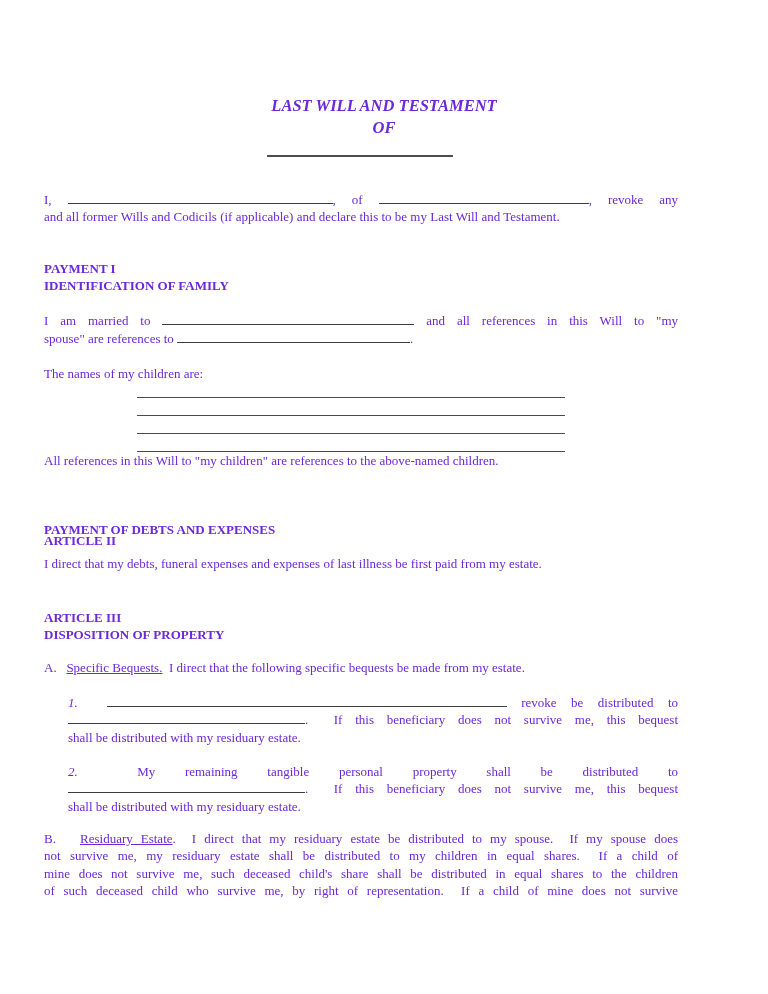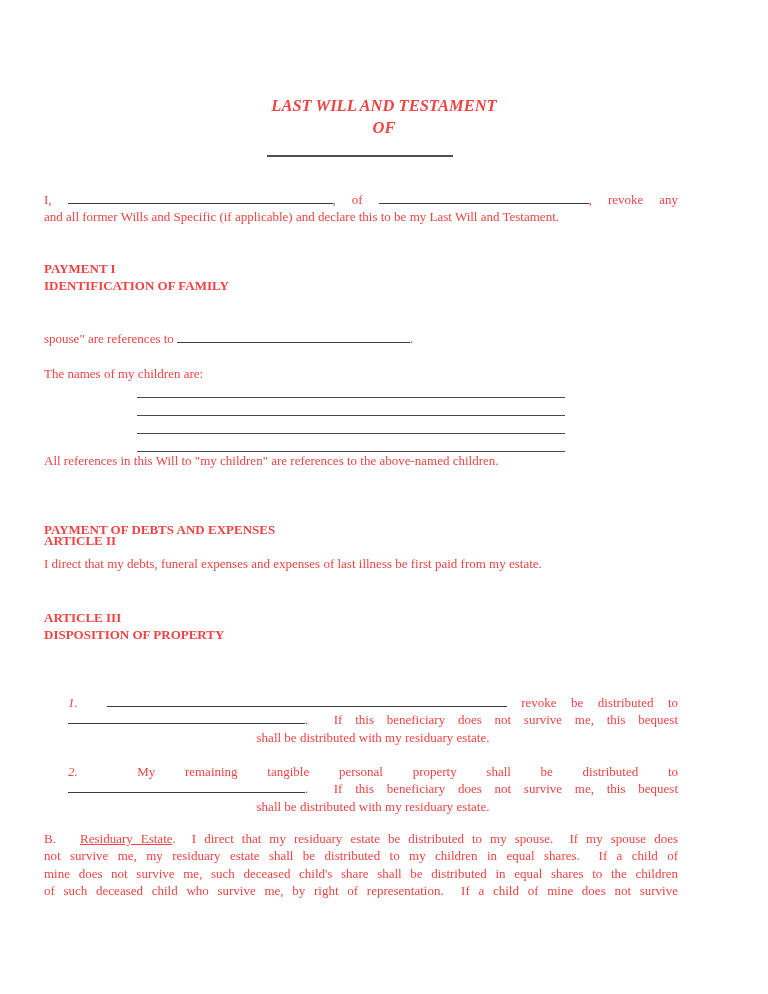--- a/index.html
+++ b/index.html
@@ -1,30 +1,30 @@
 <!DOCTYPE html>
 <html><head>
 <meta charset="utf-8">
 <style>
   html,body{margin:0;padding:0;background:#ffffff;}
   .page{
     position:relative;
     width:768px;height:994px;
     background:#ffffff;
     font-family:"Liberation Serif","DejaVu Serif",serif;
-    color:#ef4444;
+    color:#6d28d9;
     overflow:hidden;
   }
   .line{
     position:absolute;
     left:44px;width:634px;
     font-size:13px;line-height:17.5px;
     white-space:pre-wrap;
   }
-  .indent{left:68px;width:610px;text-align:center;}
+  .indent{left:68px;width:610px;}
   .just{text-align:justify;text-align-last:justify;}
   .bold{font-weight:bold;}
   .it{font-style:italic;}
   .u{text-decoration:underline;}
   .title{
     position:absolute;left:0;width:768px;
     text-align:center;font-weight:bold;font-style:italic;
     font-size:16.5px;line-height:20px;
   }
   .blank{
@@ -43,44 +43,46 @@
 </head>
 <body>
 
 <div class="page">
 
   <div class="title" style="top:96px">LAST WILL AND TESTAMENT</div>
   <div class="title" style="top:118px">OF</div>
   <div class="rule title-rule" style="top:155px"></div>
 
   <div class="line just" style="top:191px"><span>I, </span><span class="blank" style="width:265px"></span><span>, of </span><span class="blank" style="width:210px"></span><span>, revoke any</span></div>
-  <div class="line" style="top:208px">and all former Wills and Specific (if applicable) and declare this to be my Last Will and Testament.</div>
+  <div class="line" style="top:208px">and all former Wills and Codicils (if applicable) and declare this to be my Last Will and Testament.</div>
 
   <div class="line bold" style="top:260px">PAYMENT I</div>
   <div class="line bold" style="top:277px">IDENTIFICATION OF FAMILY</div>
 
+  <div class="line just" style="top:312px"><span>I am married to </span><span class="blank" style="width:252px"></span><span> and all references in this Will to "my</span></div>
   <div class="line" style="top:330px"><span>spouse" are references to </span><span class="blank" style="width:233px"></span><span>.</span></div>
 
   <div class="line" style="top:365px">The names of my children are:</div>
 
   <div class="rule child-rule" style="top:397px"></div>
   <div class="rule child-rule" style="top:415px"></div>
   <div class="rule child-rule" style="top:433px"></div>
   <div class="rule child-rule" style="top:451px"></div>
 
   <div class="line" style="top:452px">All references in this Will to "my children" are references to the above-named children.</div>
 
   <div class="line bold" style="top:532px">ARTICLE II</div>
   <div class="line bold" style="top:521px">PAYMENT OF DEBTS AND EXPENSES</div>
 
   <div class="line" style="top:555px">I direct that my debts, funeral expenses and expenses of last illness be first paid from my estate.</div>
 
   <div class="line bold" style="top:609px">ARTICLE III</div>
   <div class="line bold" style="top:626px">DISPOSITION OF PROPERTY</div>
 
+  <div class="line" style="top:659px"><span>A.   </span><span class="u">Specific Bequests.</span><span>  I direct that the following specific bequests be made from my estate.</span></div>
 
   <div class="line indent just" style="top:694px"><span class="it">1.  </span><span class="blank" style="width:400px"></span><span> revoke be distributed to</span></div>
   <div class="line indent just" style="top:711px"><span class="blank" style="width:237px"></span><span>.  If this beneficiary does not survive me, this bequest</span></div>
   <div class="line indent" style="top:729px">shall be distributed with my residuary estate.</div>
 
   <div class="line indent just" style="top:763px"><span class="it">2.  </span><span>My remaining tangible personal property shall be distributed to</span></div>
   <div class="line indent just" style="top:780px"><span class="blank" style="width:237px"></span><span>.  If this beneficiary does not survive me, this bequest</span></div>
   <div class="line indent" style="top:798px">shall be distributed with my residuary estate.</div>
 
   <div class="line just" style="top:847px">not survive me, my residuary estate shall be distributed to my children in equal shares.  If a child of</div>

